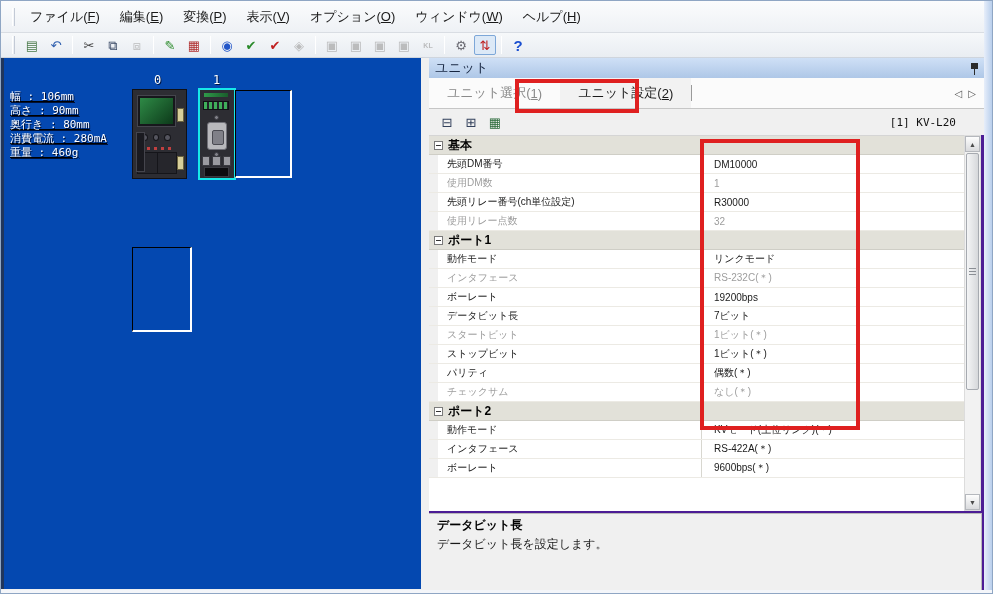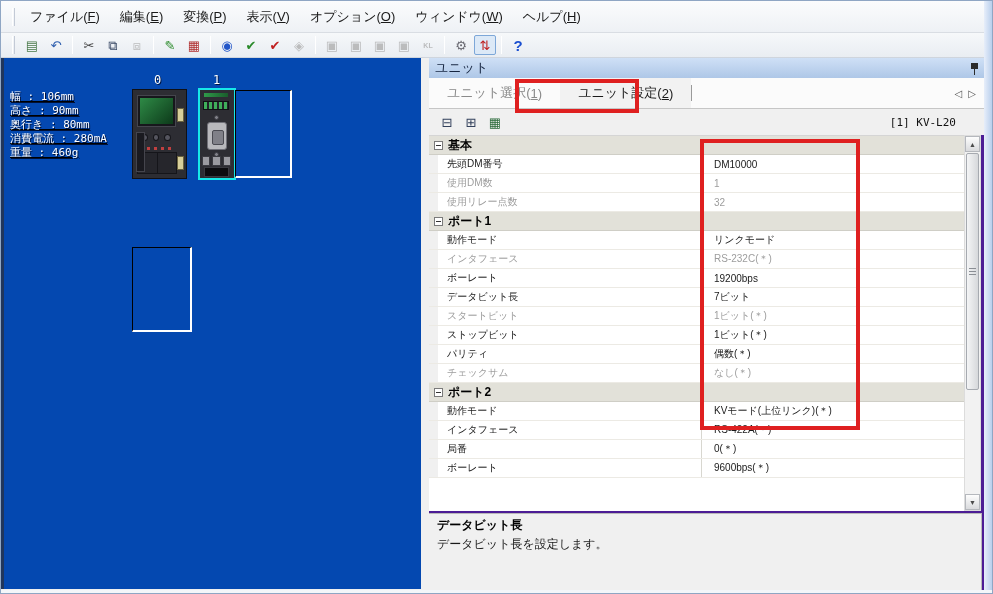--- a/index.html
+++ b/index.html
@@ -280,20 +280,25 @@
       <div class="g-row">
         <span class="g-indent"></span>
         <span class="g-name">先頭DM番号</span>
         <span class="g-value">DM10000</span>
       </div>
       <div class="g-row disabled">
         <span class="g-indent"></span>
         <span class="g-name">使用DM数</span>
         <span class="g-value">1</span>
       </div>
+      <div class="g-row">
+        <span class="g-indent"></span>
+        <span class="g-name">先頭リレー番号(ch単位設定)</span>
+        <span class="g-value">R30000</span>
+      </div>
       <div class="g-row disabled">
         <span class="g-indent"></span>
         <span class="g-name">使用リレー点数</span>
         <span class="g-value">32</span>
       </div>
       <div class="g-section">
         <span class="g-toggle"></span>
         <span>ポート1</span>
       </div>
       <div class="g-row">
@@ -342,25 +347,20 @@
       </div>
       <div class="g-row">
         <span class="g-indent"></span>
         <span class="g-name">動作モード</span>
         <span class="g-value">KVモード(上位リンク)(＊)</span>
       </div>
       <div class="g-row">
         <span class="g-indent"></span>
         <span class="g-name">インタフェース</span>
         <span class="g-value">RS-422A(＊)</span>
-      </div>
-      <div class="g-row">
-        <span class="g-indent"></span>
-        <span class="g-name">局番</span>
-        <span class="g-value">0(＊)</span>
       </div>
       <div class="g-row">
         <span class="g-indent"></span>
         <span class="g-name">ボーレート</span>
         <span class="g-value">9600bps(＊)</span>
       </div>
     </div>
   <div id="vscroll">
     <div id="sb-up" class="sb-btn">▲</div>
     <div id="sb-thumb">

